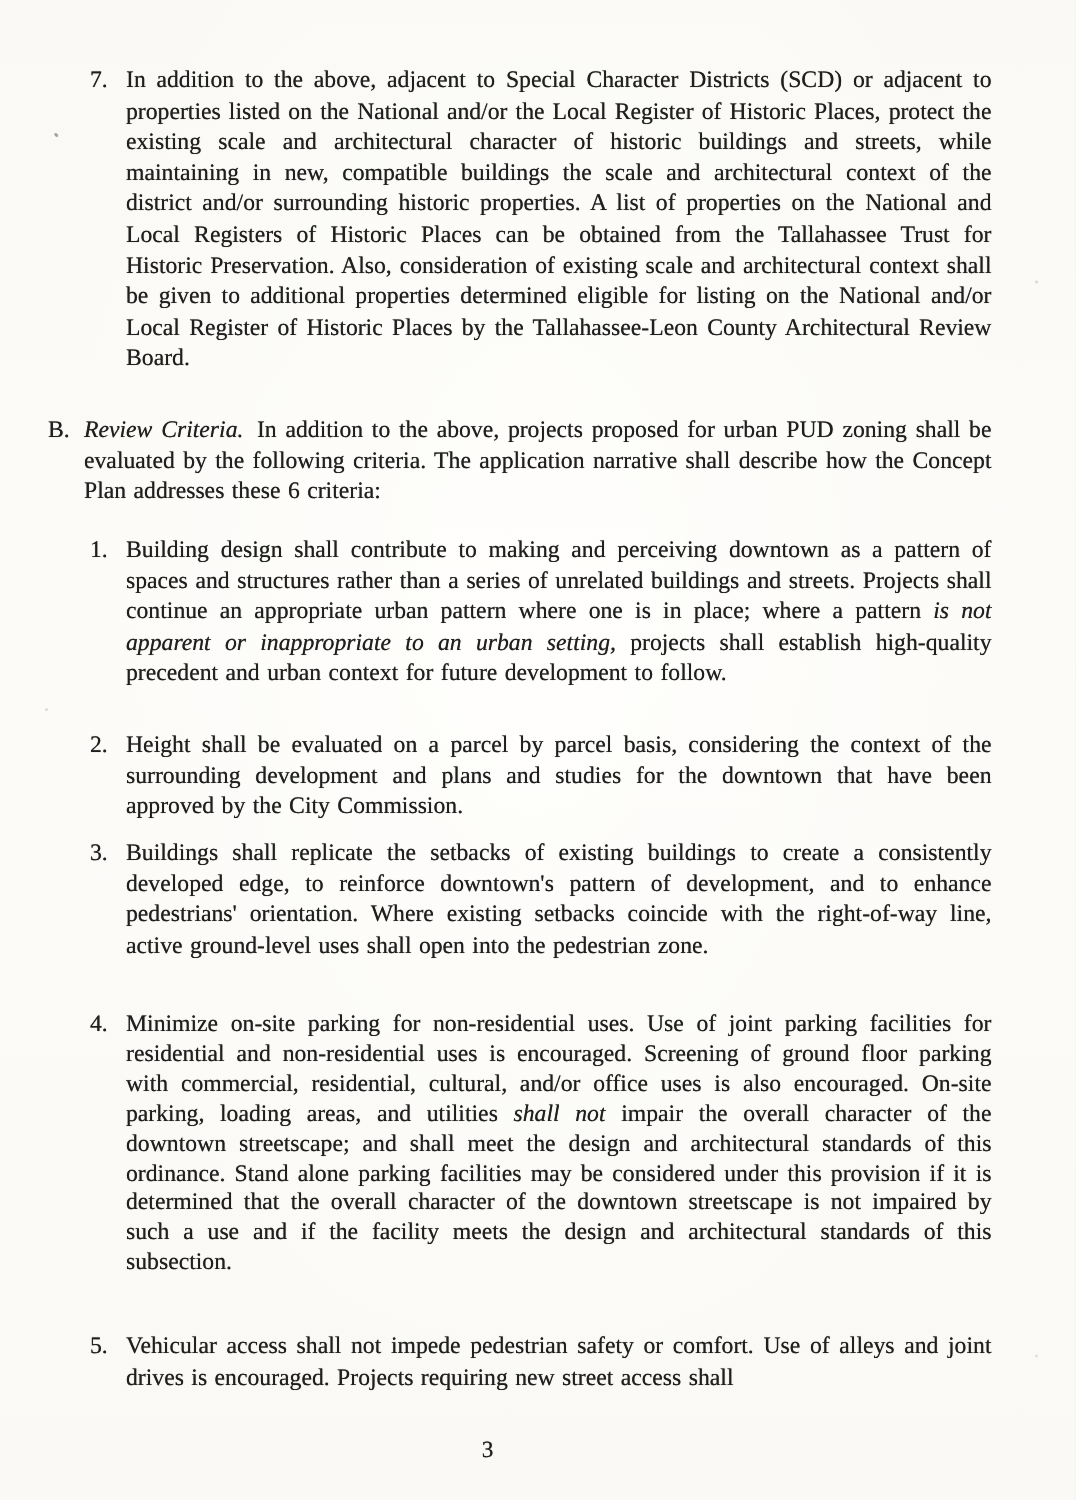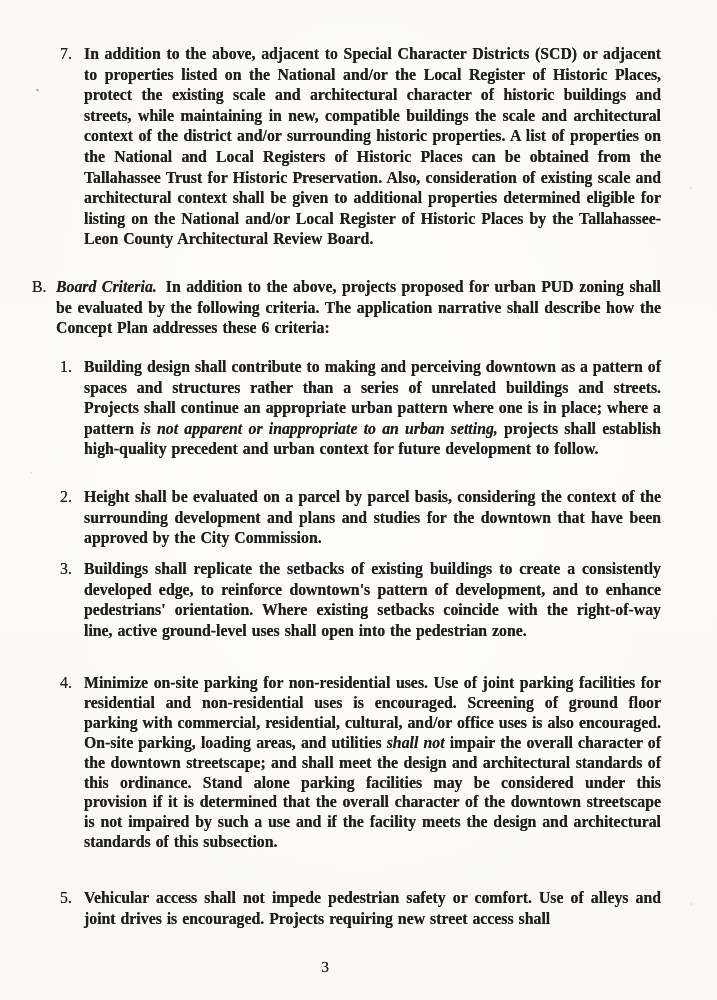--- a/index.html
+++ b/index.html
@@ -32,21 +32,20 @@
     word-spacing: 1px;
   }
   .block .label {
     flex: 0 0 24px;
     width: 24px;
   }
   .block .body {
     flex: 1 1 auto;
     text-align: justify;
     text-justify: inter-word;
-    font-weight: bold;
   }
   .ital { font-style: italic; }
   .title-gap { margin-right: 9px; }
 
   .b7 { top: 44px;  left: 60px; width: 601px; }
   .bB { top: 277px; left: 32px; width: 629px; }
   .c1 { top: 357px; left: 60px; width: 601px; }
   .c2 { top: 487px; left: 60px; width: 601px; }
   .c3 { top: 559px; left: 60px; width: 601px; }
   .c4 { top: 673px; left: 60px; width: 601px; line-height: 19.9px; }
@@ -72,21 +71,21 @@
 
 <div class="page scan">
 
   <section class="block b7">
     <span class="label">7.</span>
     <div class="body">In addition to the above, adjacent to Special Character Districts (SCD) or adjacent to properties listed on the National and/or the Local Register of Historic Places, protect the existing scale and architectural character of historic buildings and streets, while maintaining in new, compatible buildings the scale and architectural context of the district and/or surrounding historic properties.  A list of properties on the National and Local Registers of Historic Places can be obtained from the Tallahassee Trust for Historic Preservation. Also, consideration of existing scale and architectural context shall be given to additional properties determined eligible for listing on the National and/or Local Register of Historic Places by the Tallahassee-Leon County Architectural Review Board.</div>
   </section>
 
   <section class="block bB">
     <span class="label">B.</span>
-    <div class="body"><em class="ital title-gap">Board Criteria.</em><span>In addition to the above, projects proposed for urban PUD zoning shall be evaluated by the following criteria.  The application narrative shall describe how the Concept Plan addresses these 6 criteria:</span></div>
+    <div class="body"><em class="ital title-gap">Review Criteria.</em><span>In addition to the above, projects proposed for urban PUD zoning shall be evaluated by the following criteria.  The application narrative shall describe how the Concept Plan addresses these 6 criteria:</span></div>
   </section>
 
   <section class="block c1">
     <span class="label">1.</span>
     <div class="body"><span>Building design shall contribute to making and perceiving downtown as a pattern of spaces and structures rather than a series of unrelated buildings and streets. Projects shall continue an appropriate urban pattern where one is in place; where a pattern </span><em class="ital">is not apparent or inappropriate to an urban setting,</em><span> projects shall establish high-quality precedent and urban context for future development to follow.</span></div>
   </section>
 
   <section class="block c2">
     <span class="label">2.</span>
     <div class="body"><span>Height shall be evaluated on a parcel by parcel basis, considering the context of the surrounding development and plans and studies for the downtown that have been approved by the City Commission.</span></div>

